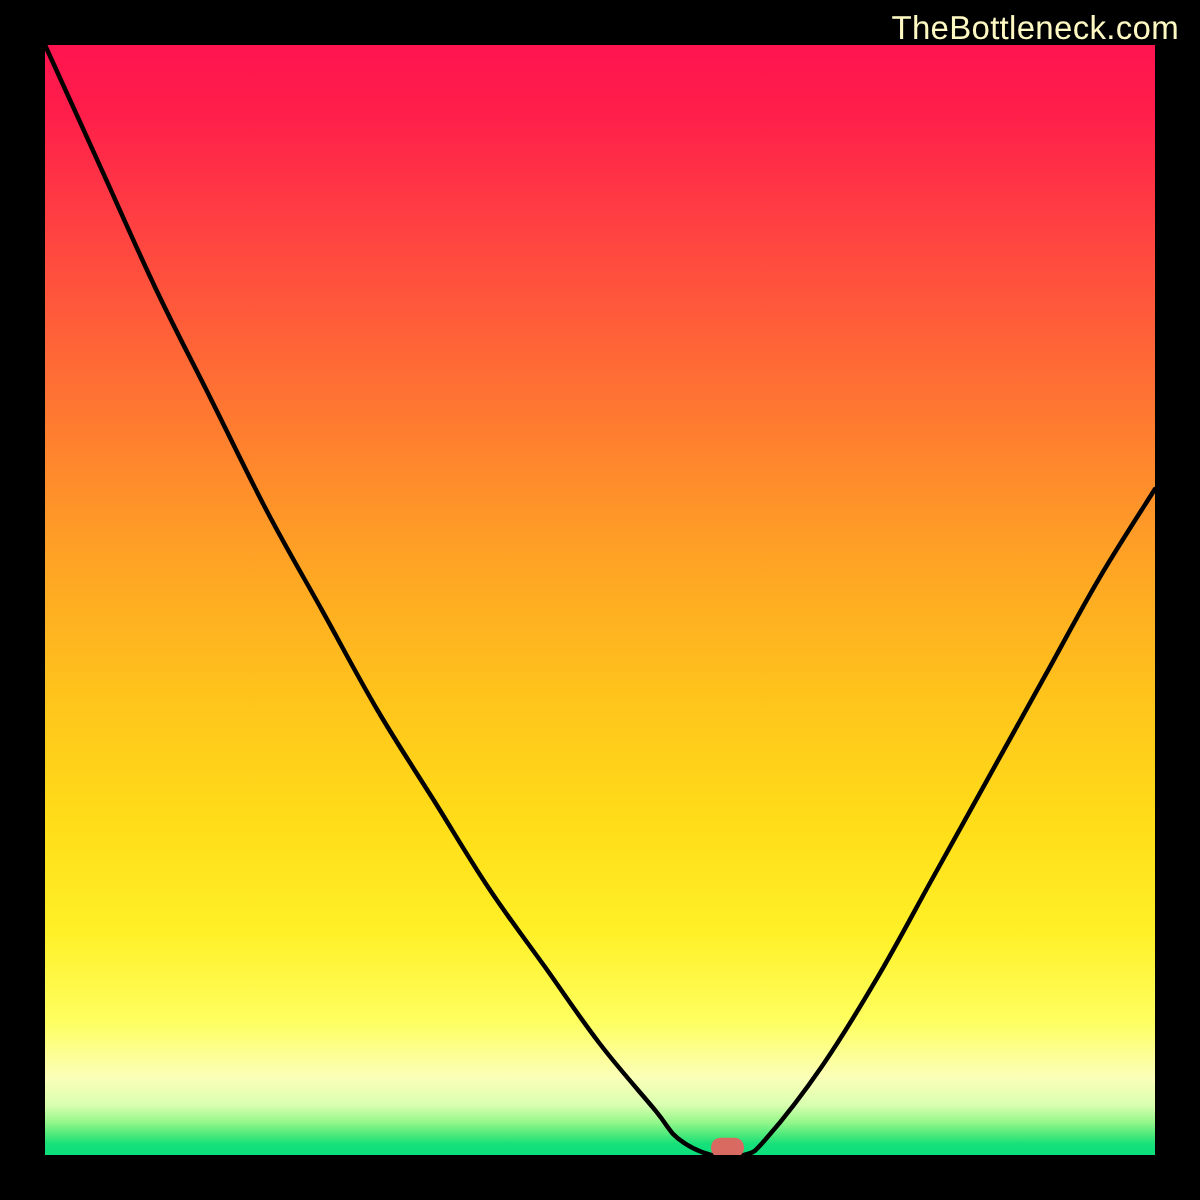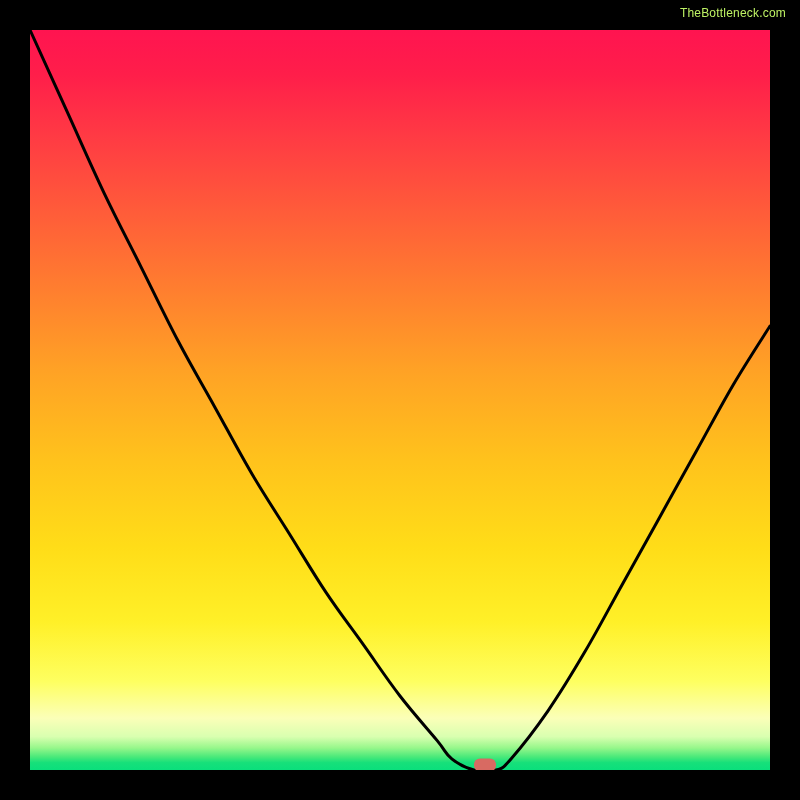--- a/index.html
+++ b/index.html
@@ -66,22 +66,22 @@
     width: 22px;
     height: 13px;
     border-radius: 6px;
     background: #d86a62;
     transform: translate(-50%, -50%);
   }
   .watermark {
     position: absolute;
     top: 6px;
     right: 14px;
-    color: #bef264;
-    font-size: 12px;
+    color: #fef9c3;
+    font-size: 22px;
     letter-spacing: 0.2px;
     user-select: none;
     pointer-events: none;
   }
 </style>
 </head>
 <body>
 
 <div class="frame">
 

